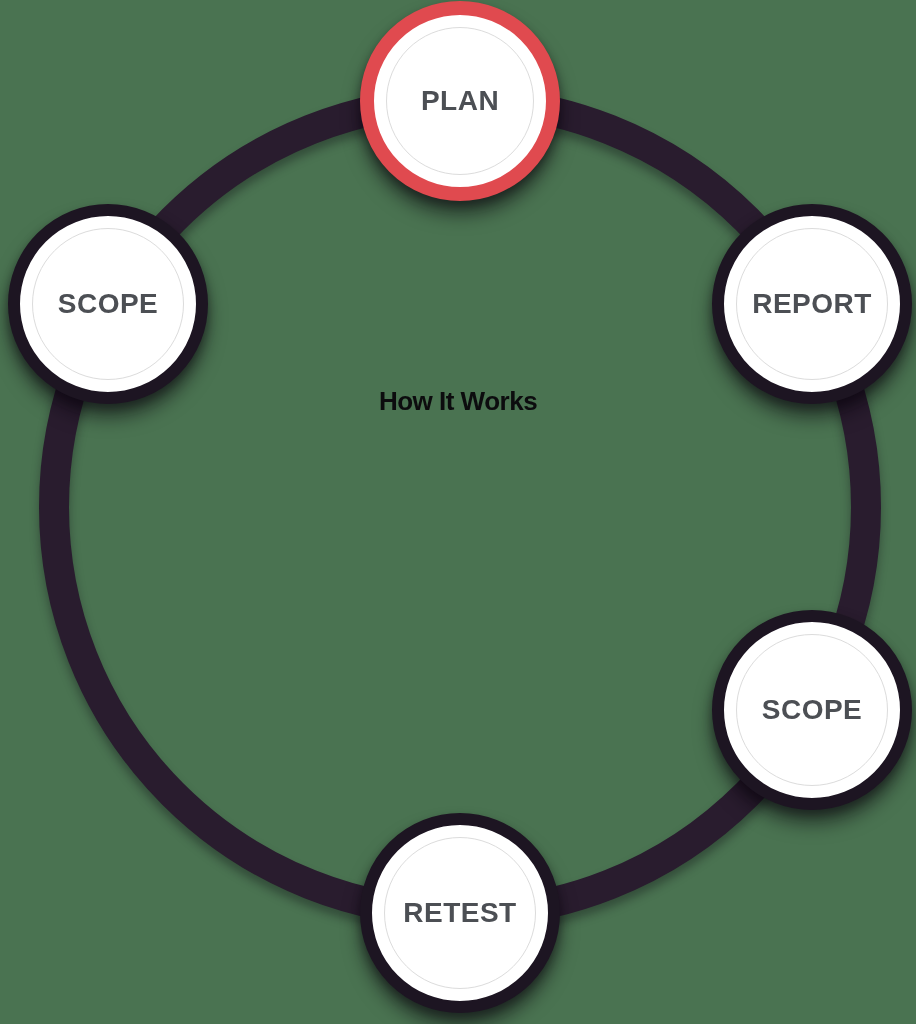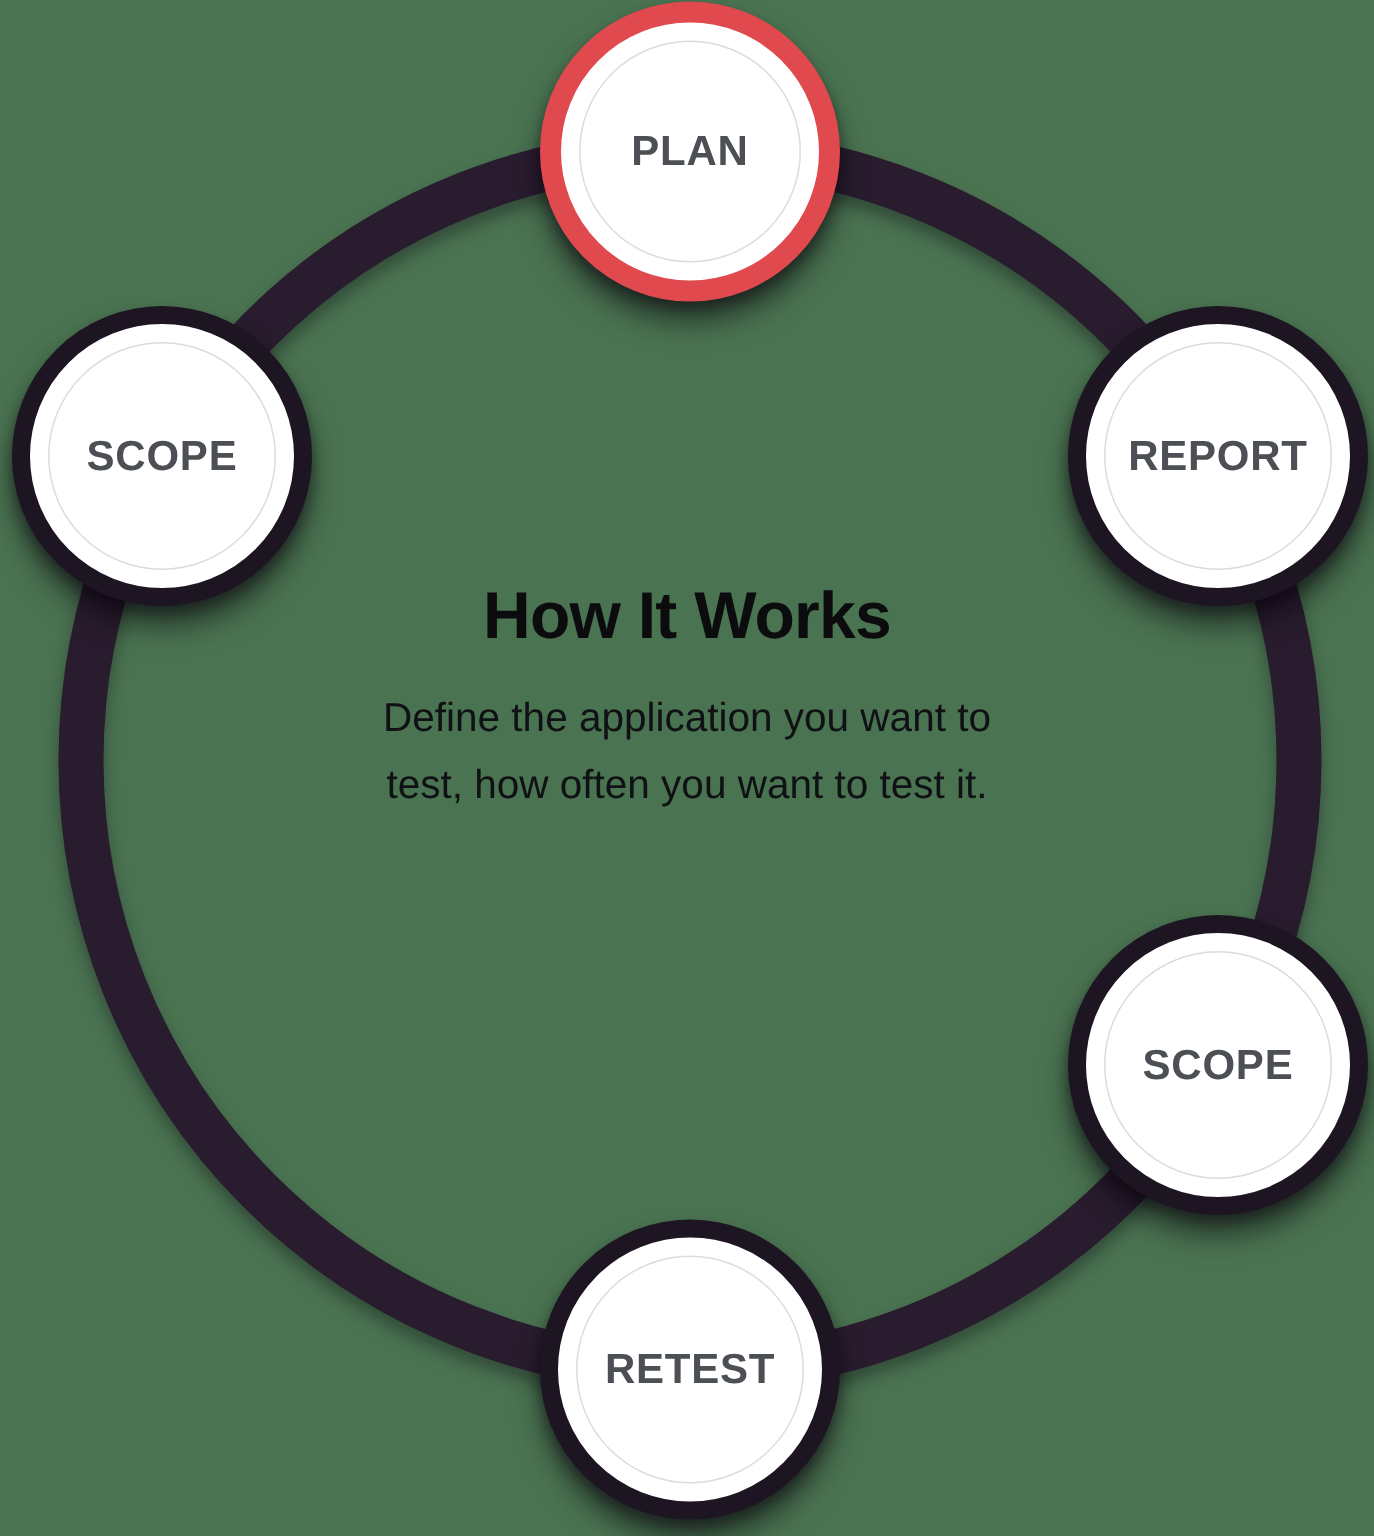--- a/index.html
+++ b/index.html
@@ -74,21 +74,21 @@
     position: absolute;
     left: 50%;
     top: 386px;
     transform: translateX(-50%);
     width: 410px;
     text-align: center;
     z-index: 1;
   }
   .center-text h1 {
     margin: 0 0 20px 0;
-    font-size: 44px;
+    font-size: 26px;
     font-weight: 700;
     letter-spacing: -0.5px;
     color: var(--heading, #0C0C0E);
   }
   .center-text p {
     margin: 0;
     font-size: 27px;
     line-height: 1.65;
     color: var(--body, #101114);
   }
@@ -97,21 +97,20 @@
 <body>
 
 <div class="stage" style="--background: #4A7351; --ring: #291C2E; --node-ring: #1D1522; --active-ring: #E04A4F; --node-fill: #FFFFFF; --node-label: #4C4F54; --inner-circle-outline: #DCDCDC; --heading: #0C0C0E; --body: #101114;">
 
   <svg class="ring-svg" width="916" height="1024" viewBox="0 0 916 1024" aria-hidden="true">
     <circle class="ring-circle" cx="460" cy="507" r="406"></circle>
   </svg>
 
   <div class="center-text">
     <h1>How It Works</h1>
-    <p>Define the application you want to test, how often you want to test it.</p>
   </div>
 
   <div class="node pos-top active">
     <span class="label">PLAN</span>
   </div>
 
   <div class="node pos-top-right">
     <span class="label">REPORT</span>
   </div>
 

